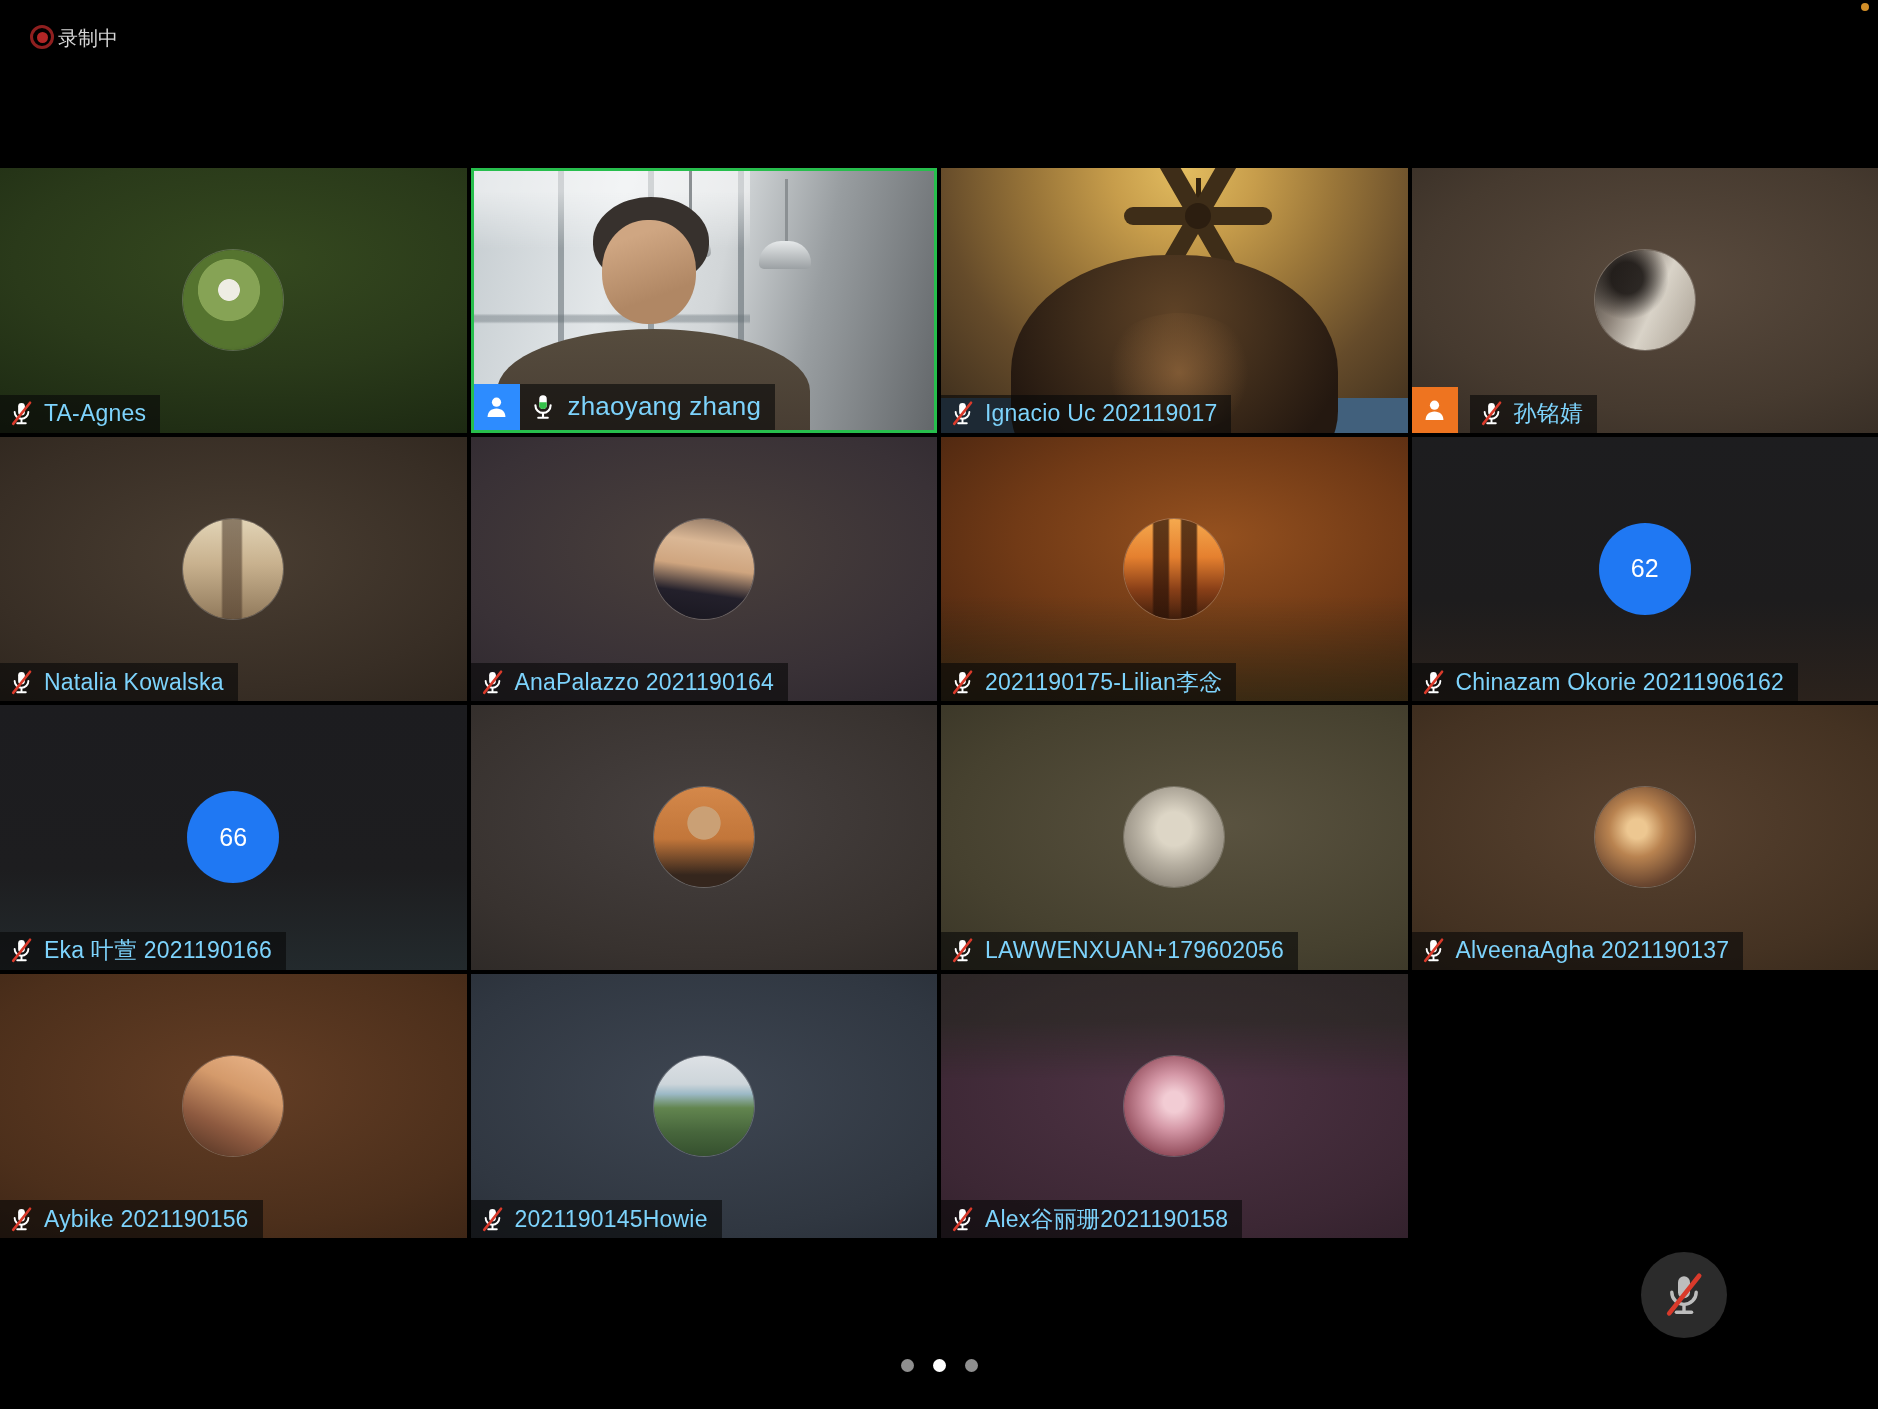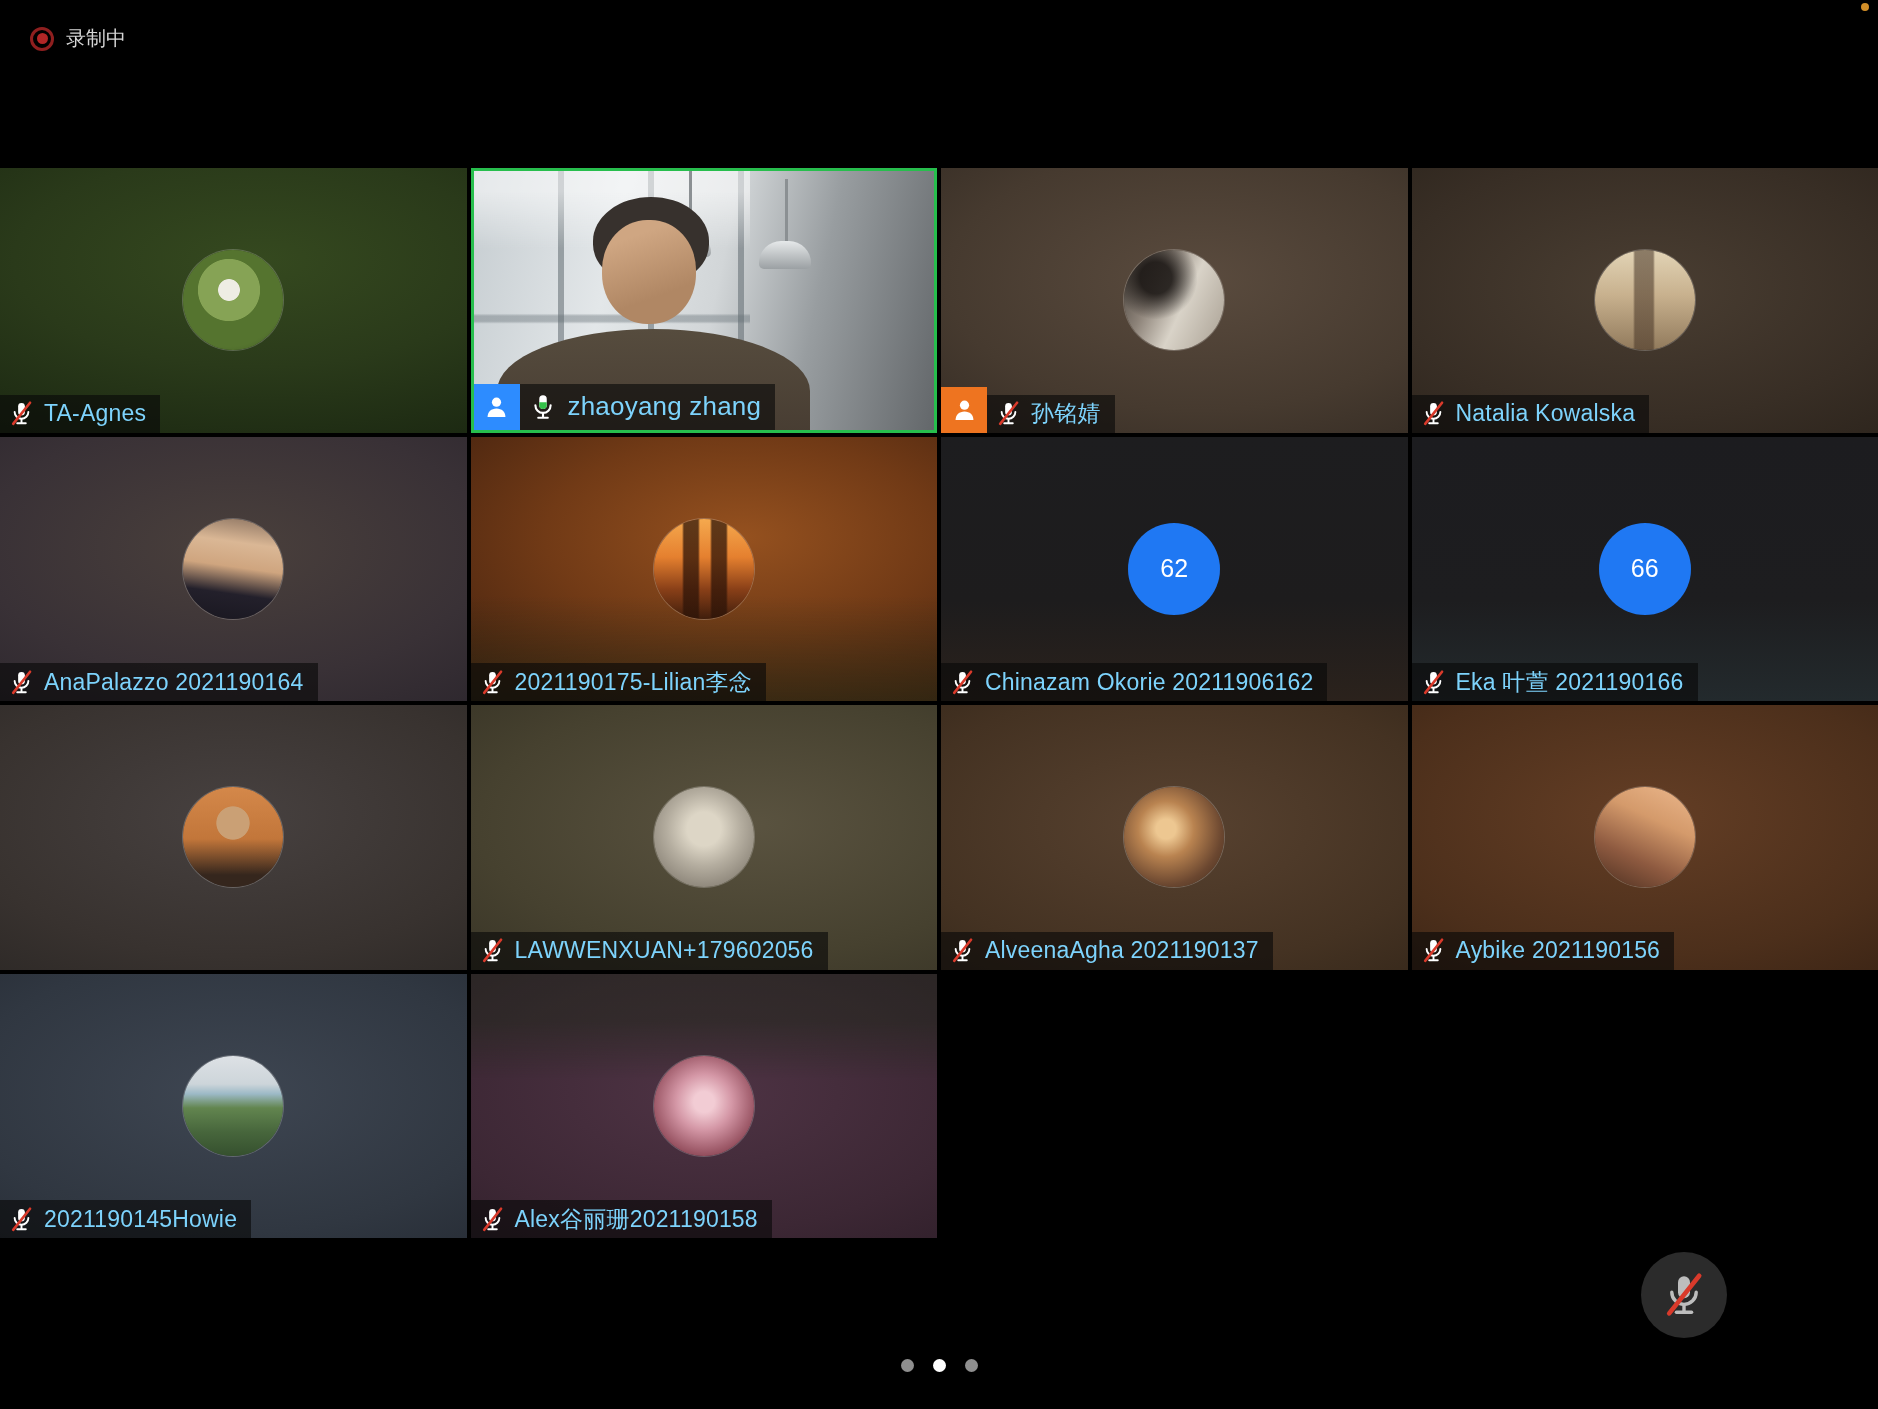--- a/index.html
+++ b/index.html
@@ -1,20 +1,20 @@
 <!DOCTYPE html>
 <html><head>
 <meta charset="utf-8">
 <style>
   html,body{margin:0;padding:0;}
   body{width:1878px;height:1409px;position:relative;overflow:hidden;background:#000;
        font-family:"Liberation Sans","DejaVu Sans",sans-serif;-webkit-font-smoothing:antialiased;}
 
   
-  .rec{position:absolute;left:30px;top:25px;display:flex;align-items:center;gap:12px;z-index:10;}
+  .rec{position:absolute;left:30px;top:25px;display:flex;align-items:flex-start;gap:4px;z-index:10;}
   .rec-icon{width:24px;height:24px;border:3px solid #8f1f1f;border-radius:50%;box-sizing:border-box;
             display:flex;align-items:center;justify-content:center;}
   .rec-dot{width:11px;height:11px;border-radius:50%;background:#b22626;}
   .rec-label{font-size:20px;color:#d6d6d6;}
   .cam-dot{position:absolute;right:9px;top:3px;width:8px;height:8px;border-radius:50%;background:#d28e28;z-index:10;}
 
   
   .grid{position:absolute;left:0;top:168px;width:1878px;height:1070px;display:grid;
         grid-template-columns:repeat(4,1fr);grid-template-rows:repeat(4,1fr);gap:4px;}
   .tile{position:relative;overflow:hidden;background:#111;}
@@ -28,21 +28,21 @@
        background:#1F78F3;color:#fff;display:flex;align-items:center;justify-content:center;font-size:25px;}
 
   
   .namebar{position:absolute;left:0;bottom:0;height:38px;display:flex;align-items:center;gap:9px;
            padding:0 14px 0 8px;background:rgba(8,8,8,0.62);z-index:5;white-space:nowrap;}
   .namebar .nm{font-size:23px;color:#7dd3fc;letter-spacing:.2px;}
   .namebar svg.mic{width:27px;height:27px;color:#fff;flex:0 0 auto;}
   .namebar.big{height:46px;gap:10px;left:46px;justify-content:center;}
   .namebar.big .nm{font-size:26px;}
   .namebar.big svg.mic{width:30px;height:30px;}
-  .namebar.shift{left:46px;align-items:center;}
+  .namebar.shift{left:58px;align-items:center;}
   .badge{position:absolute;left:0;bottom:0;width:46px;height:46px;display:flex;align-items:center;
          justify-content:center;z-index:6;}
   .badge.blue{background:#2D8CFF;}
   .badge.orange{background:#EE7420;}
   .badge svg{width:29px;height:29px;}
 
   
   .t1 .bg{background:radial-gradient(ellipse 130% 100% at 55% 35%, #35491f 0%, #2a3a1a 40%, #1c2912 75%, #141e0d 100%);}
   .av1{background:radial-gradient(circle at 46% 40%, #eeede4 0 13%, #86a355 14% 38%, #55742f 39% 70%, #3c5522 100%);}
 
@@ -193,20 +193,37 @@
         </svg>
     </div>
     <div class="namebar big">
       <svg class="mic">
           <use href="#i-mic-on"></use>
         </svg>
       <span class="nm">zhaoyang zhang</span>
     </div>
   </div>
 
+  <div class="tile t3">
+    <div class="bg"></div>
+    <div class="shirt"></div>
+    <div class="fan">
+      <div class="blade b1"></div>
+      <div class="blade b2"></div>
+      <div class="blade b3"></div>
+    </div>
+    <div class="head"></div>
+    <div class="facehint"></div>
+    <div class="namebar">
+      <svg class="mic">
+          <use href="#i-mic-muted"></use>
+        </svg>
+      <span class="nm">Ignacio Uc 202119017</span>
+    </div>
+  </div>
 
 
   <div class="tile t5">
     <div class="bg"></div>
     <div class="avatar av5"></div>
     <div class="badge orange">
       <svg>
           <use href="#i-person"></use>
         </svg>
     </div>

